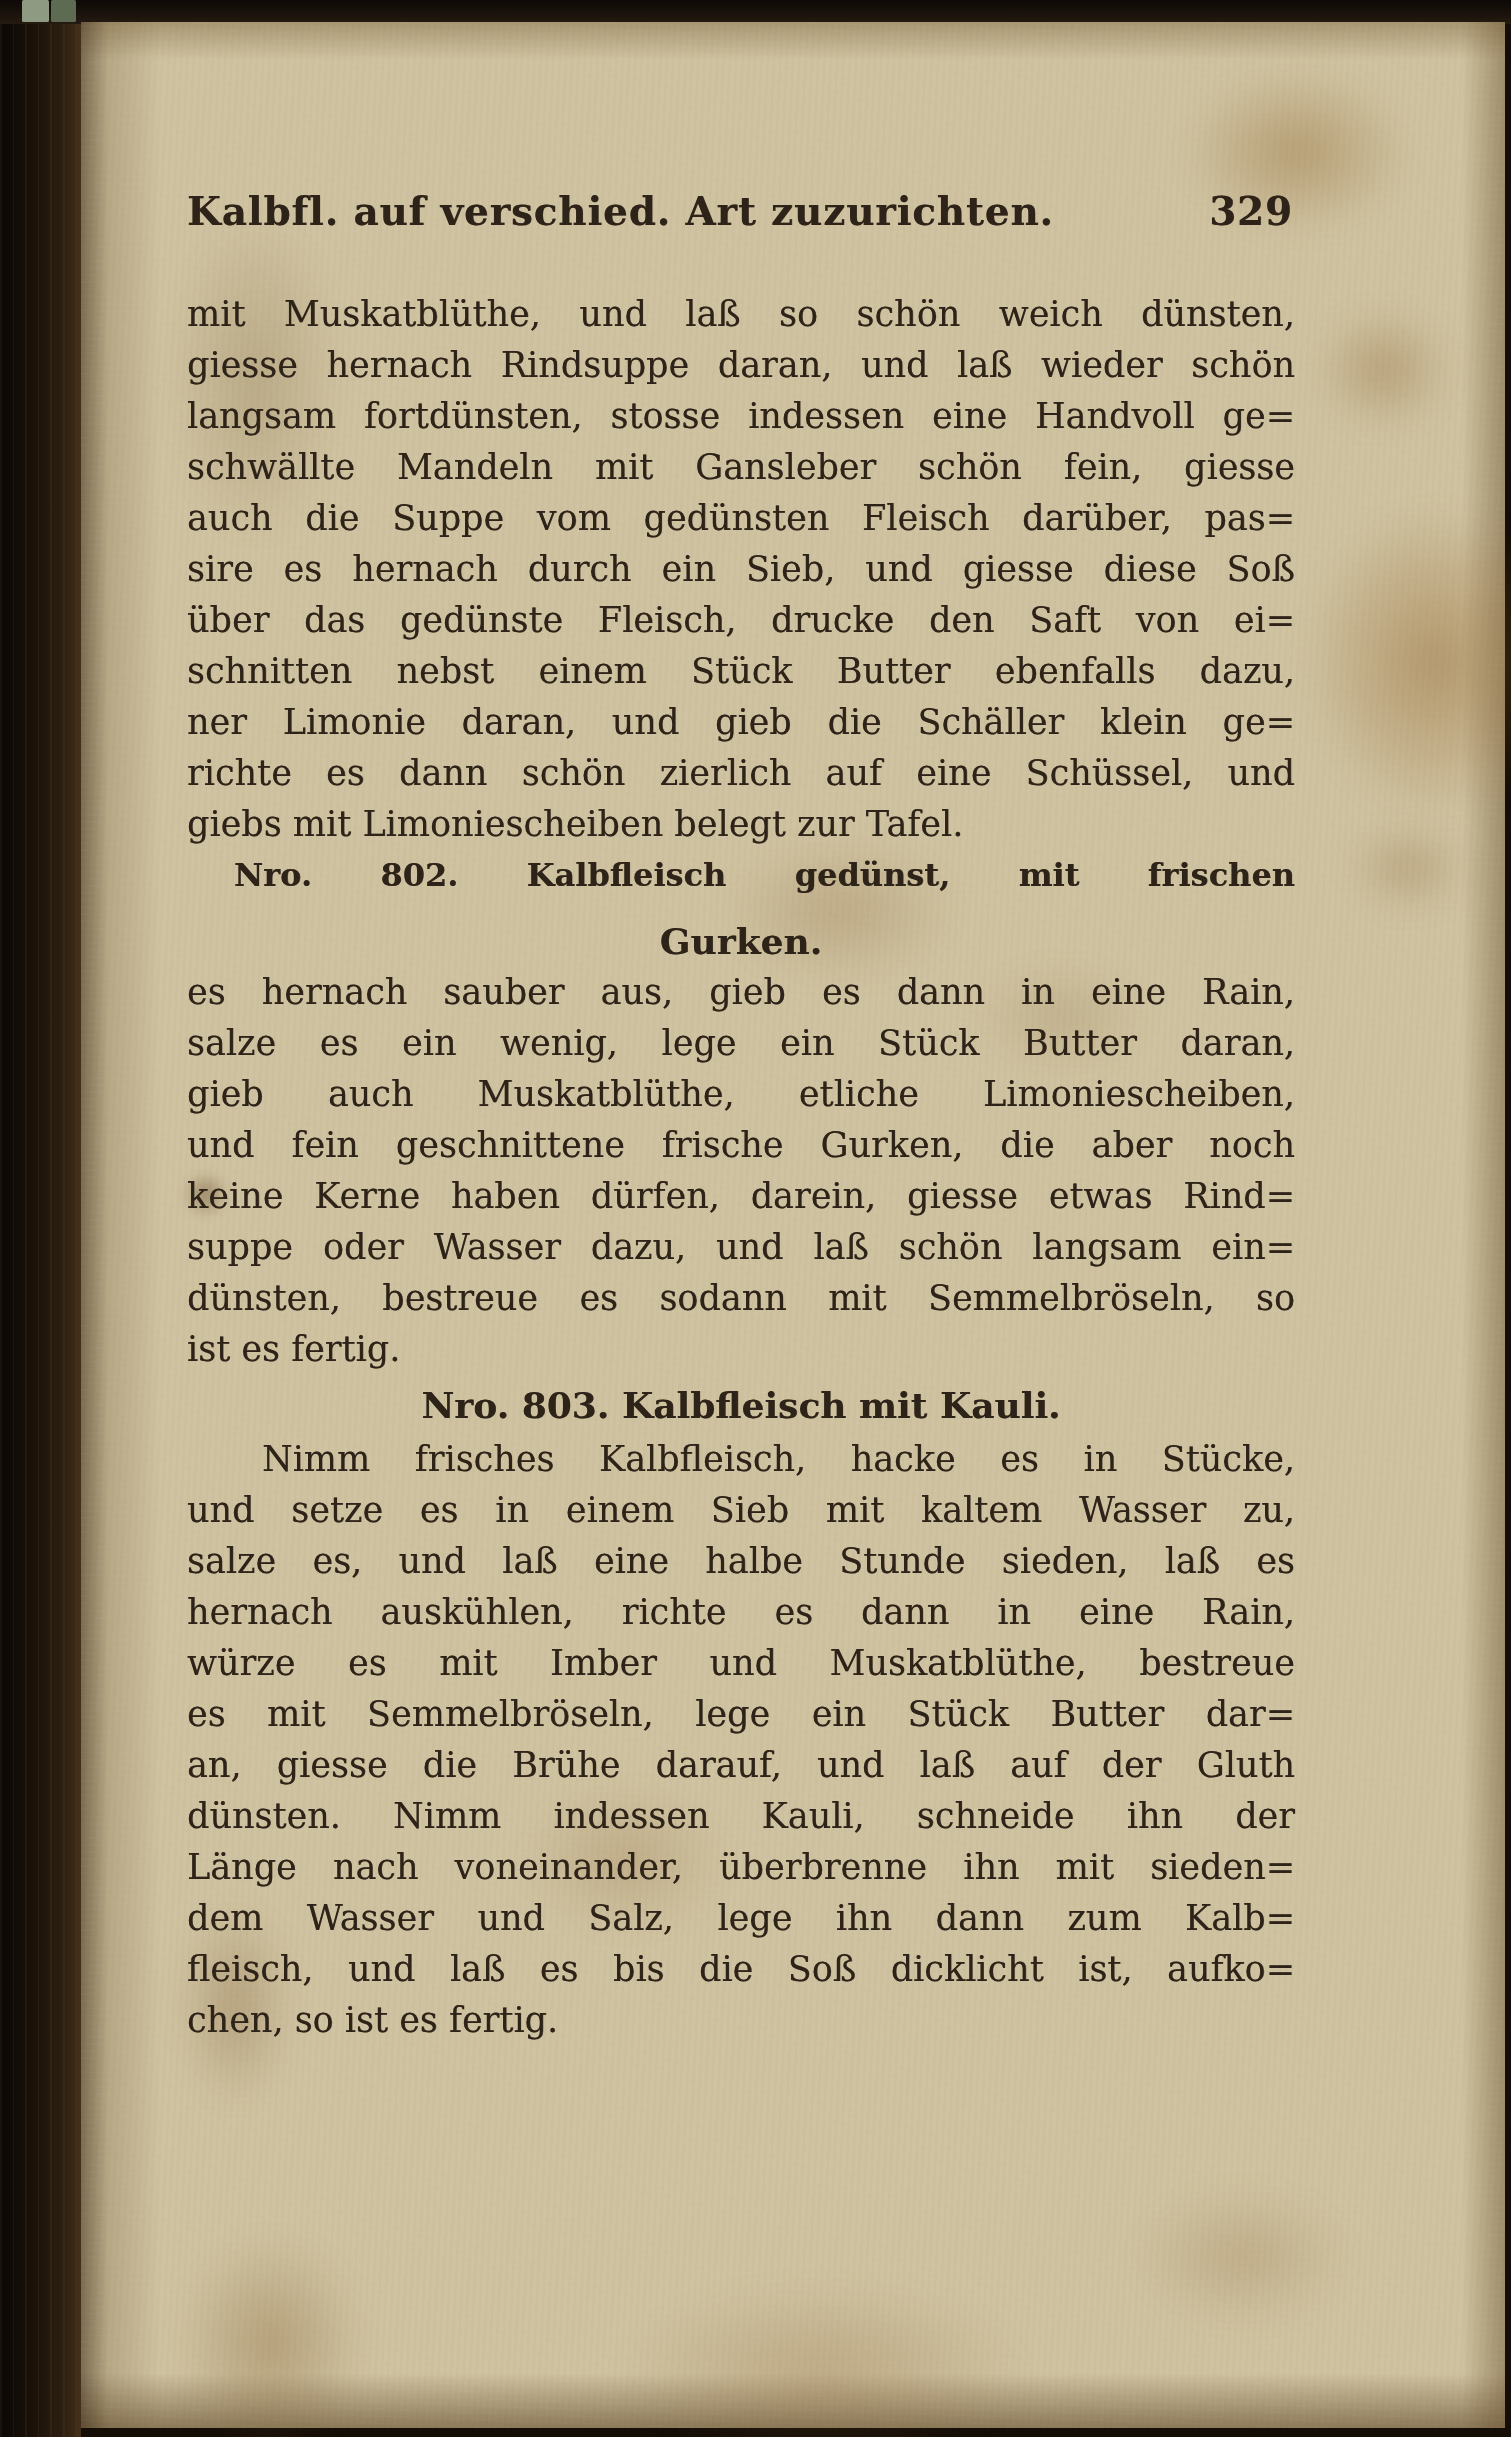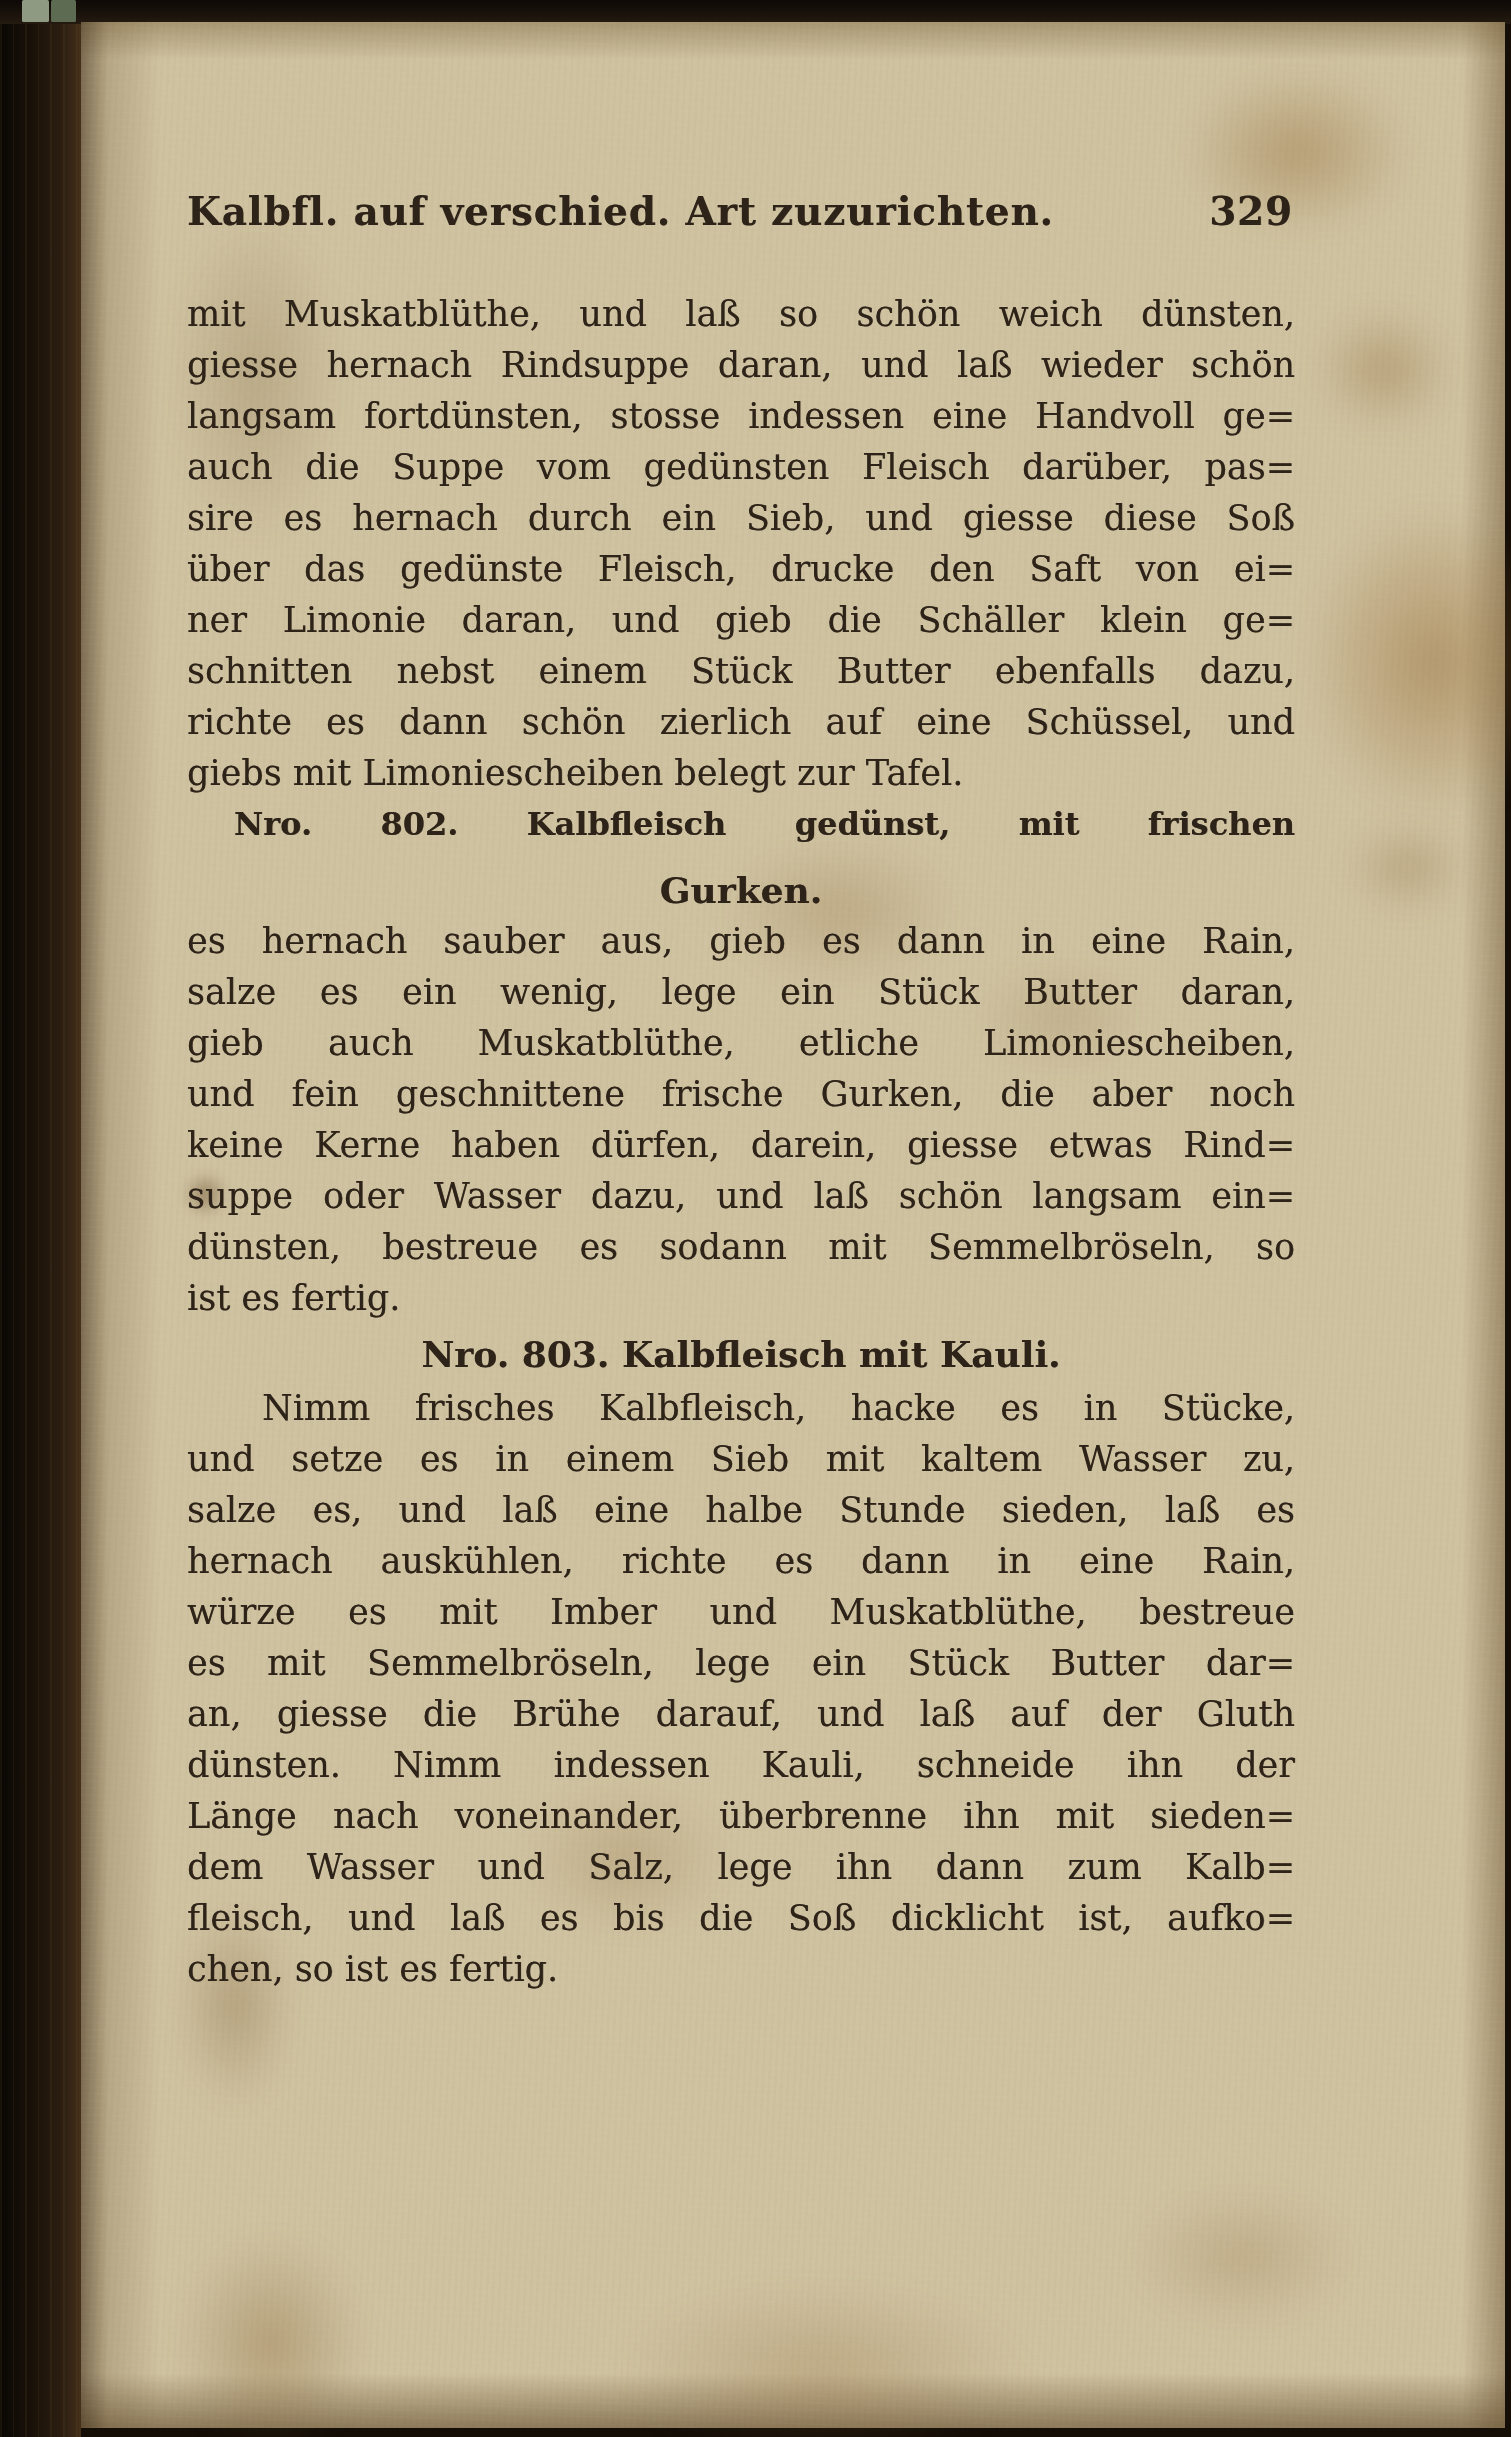--- a/index.html
+++ b/index.html
@@ -93,25 +93,26 @@
 
 <div class="running-header print">
   <span>Kalbfl. auf verschied. Art zuzurichten.</span>
   <span>329</span>
 </div>
 
 <div class="text-block print">
   <div class="line">mit Muskatblüthe, und laß so schön weich dünsten,</div>
   <div class="line">giesse hernach Rindsuppe daran, und laß wieder schön</div>
   <div class="line">langsam fortdünsten, stosse indessen eine Handvoll ge=</div>
+  <div class="line">schwällte Mandeln mit Gansleber schön fein, giesse</div>
   <div class="line">auch die Suppe vom gedünsten Fleisch darüber, pas=</div>
   <div class="line">sire es hernach durch ein Sieb, und giesse diese Soß</div>
   <div class="line">über das gedünste Fleisch, drucke den Saft von ei=</div>
+  <div class="line">schnitten nebst einem Stück Butter ebenfalls dazu,</div>
   <div class="line">ner Limonie daran, und gieb die Schäller klein ge=</div>
-  <div class="line">schnitten nebst einem Stück Butter ebenfalls dazu,</div>
   <div class="line">richte es dann schön zierlich auf eine Schüssel, und</div>
   <div class="line last">giebs mit Limoniescheiben belegt zur Tafel.</div>
 
   <div class="heading h802a">Nro. 802. Kalbfleisch gedünst, mit frischen</div>
   <div class="heading center">Gurken.</div>
 
   <div class="line">es hernach sauber aus, gieb es dann in eine Rain,</div>
   <div class="line">salze es ein wenig, lege ein Stück Butter daran,</div>
   <div class="line">gieb auch Muskatblüthe, etliche Limoniescheiben,</div>
   <div class="line">und fein geschnittene frische Gurken, die aber noch</div>

